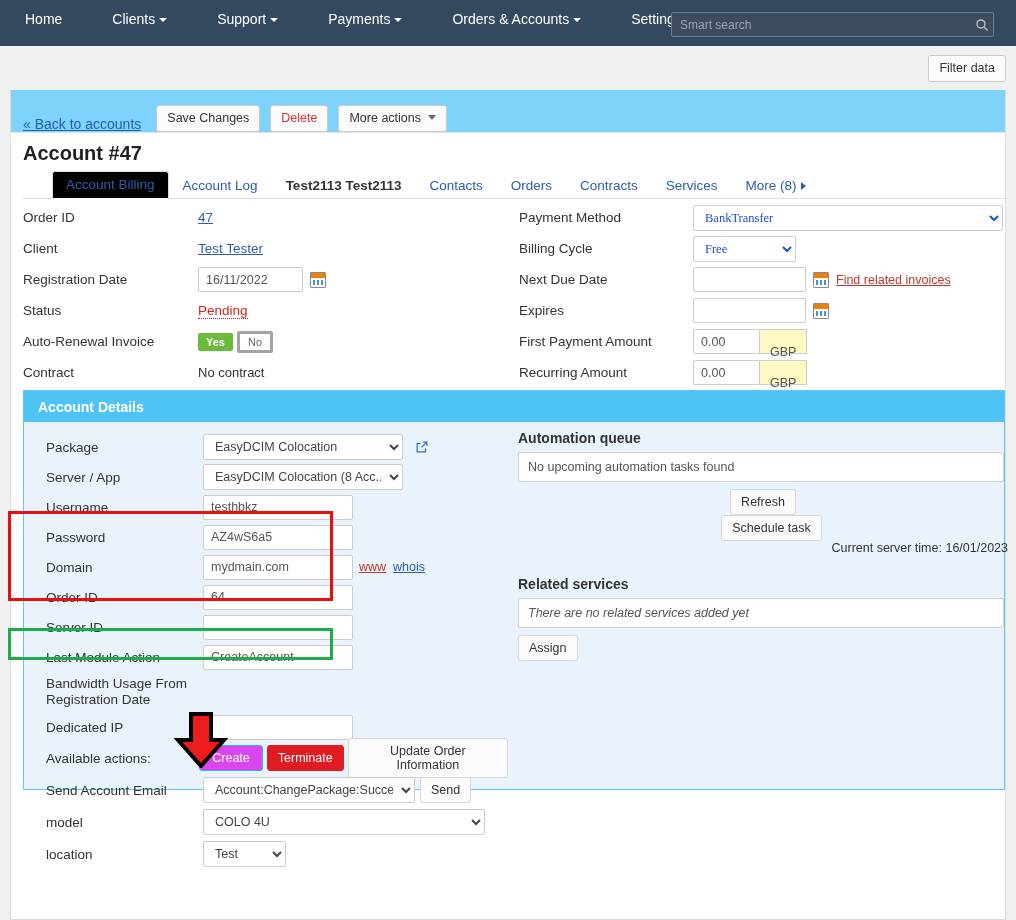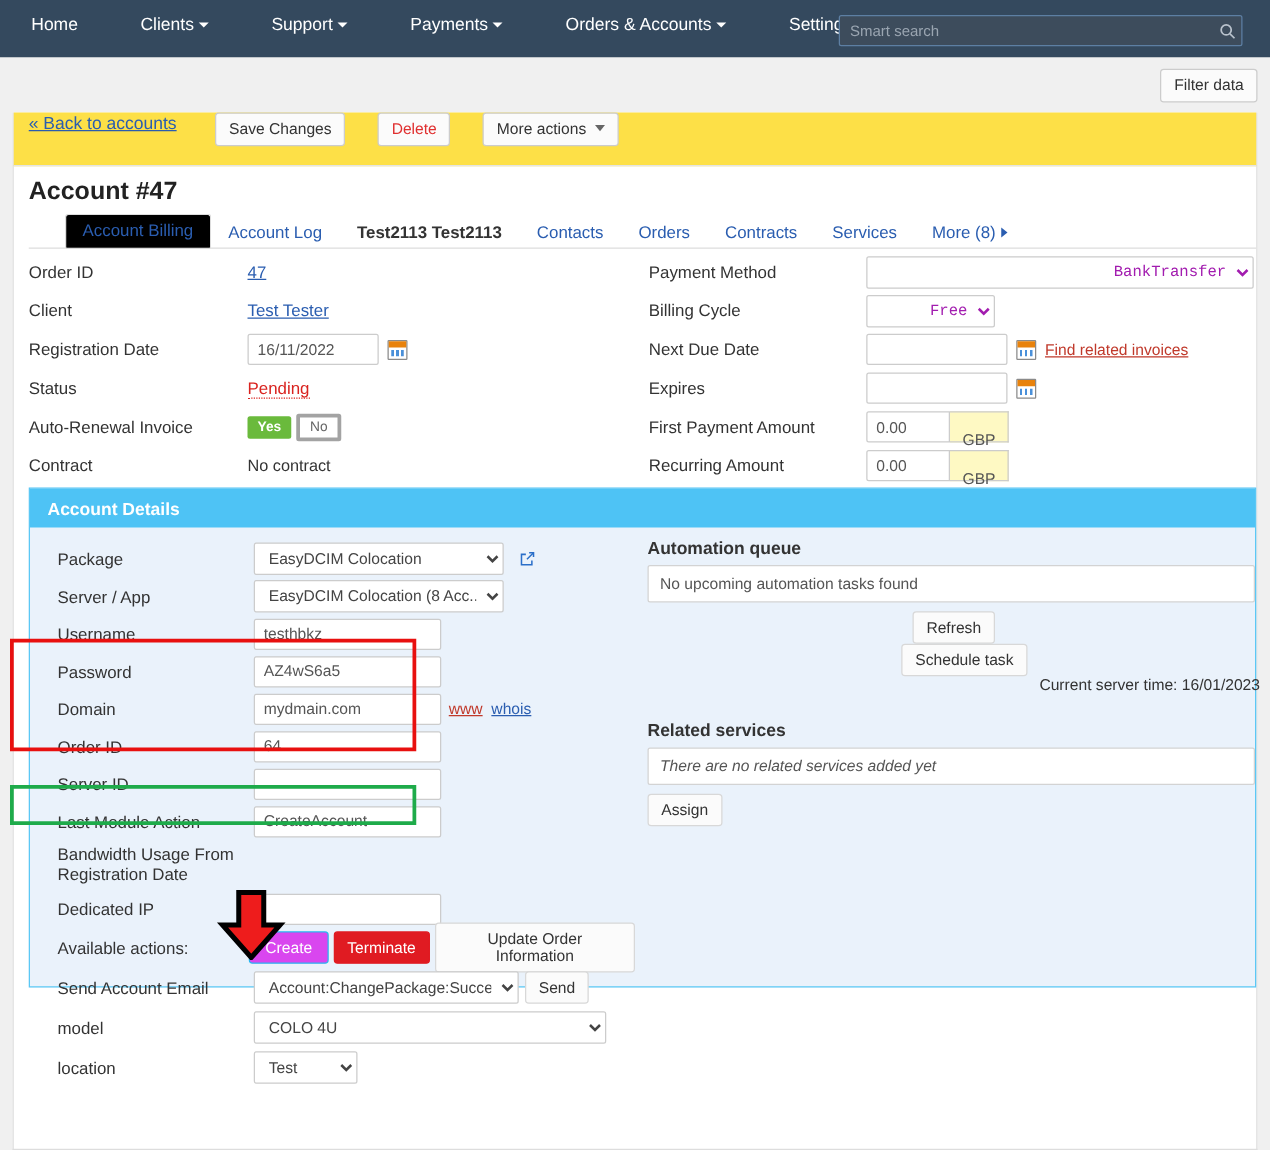--- a/index.html
+++ b/index.html
@@ -90,25 +90,25 @@
     position: absolute; left: 10px; top: 44px;
     width: 996px; height: 830px;
     background: #ffffff;
     border: 1px solid #dddddd;
     border-top: none;
   }
 
   .toolbar {
     position: absolute; left: 0; top: 0;
     width: 994px; height: 43px;
-    background: #fde047;
+    background: #7dd3fc;
     border-bottom: 1px solid #e4e4e4;
-    display: flex; align-items: flex-start;
+    display: flex; align-items: flex-end;
     padding: 0 12px;
-    gap: 26px;
+    gap: 10px;
   }
   .back-link {
     color: #2a5db0;
     font-size: 14px;
     text-decoration: underline;
     cursor: pointer;
     font-weight: normal;
     margin-right: 5px;
   }
   .btn-delete { color: #e03030; }
@@ -210,26 +210,25 @@
   }
   .toggle-no {
     background: #fff; color: #666; font-size: 11px;
     border: 3px solid #a3a3a3; padding: 2px 8px; border-radius: 2px; cursor: pointer;
   }
   .sel {
     border: 1px solid #cccccc;
     background: #ffffff;
     height: 26px;
     font-size: 12.5px;
-    font-family: Liberation Mono, monospace;
-    color: #a21caf;
+    font-family: Liberation Serif, serif;
+    color: #1d4ed8;
     padding: 0 5px 0 7px;
     border-radius: 2px;
     outline: none;
-    text-align: right;
   }
   .unit-box {
     background: #fef9c3;
     border: 1px solid #cccccc;
     border-left: none;
     height: 25px;
     line-height: 23px;
     padding: 11px 10px;
     font-size: 12.5px;
     color: #555;

